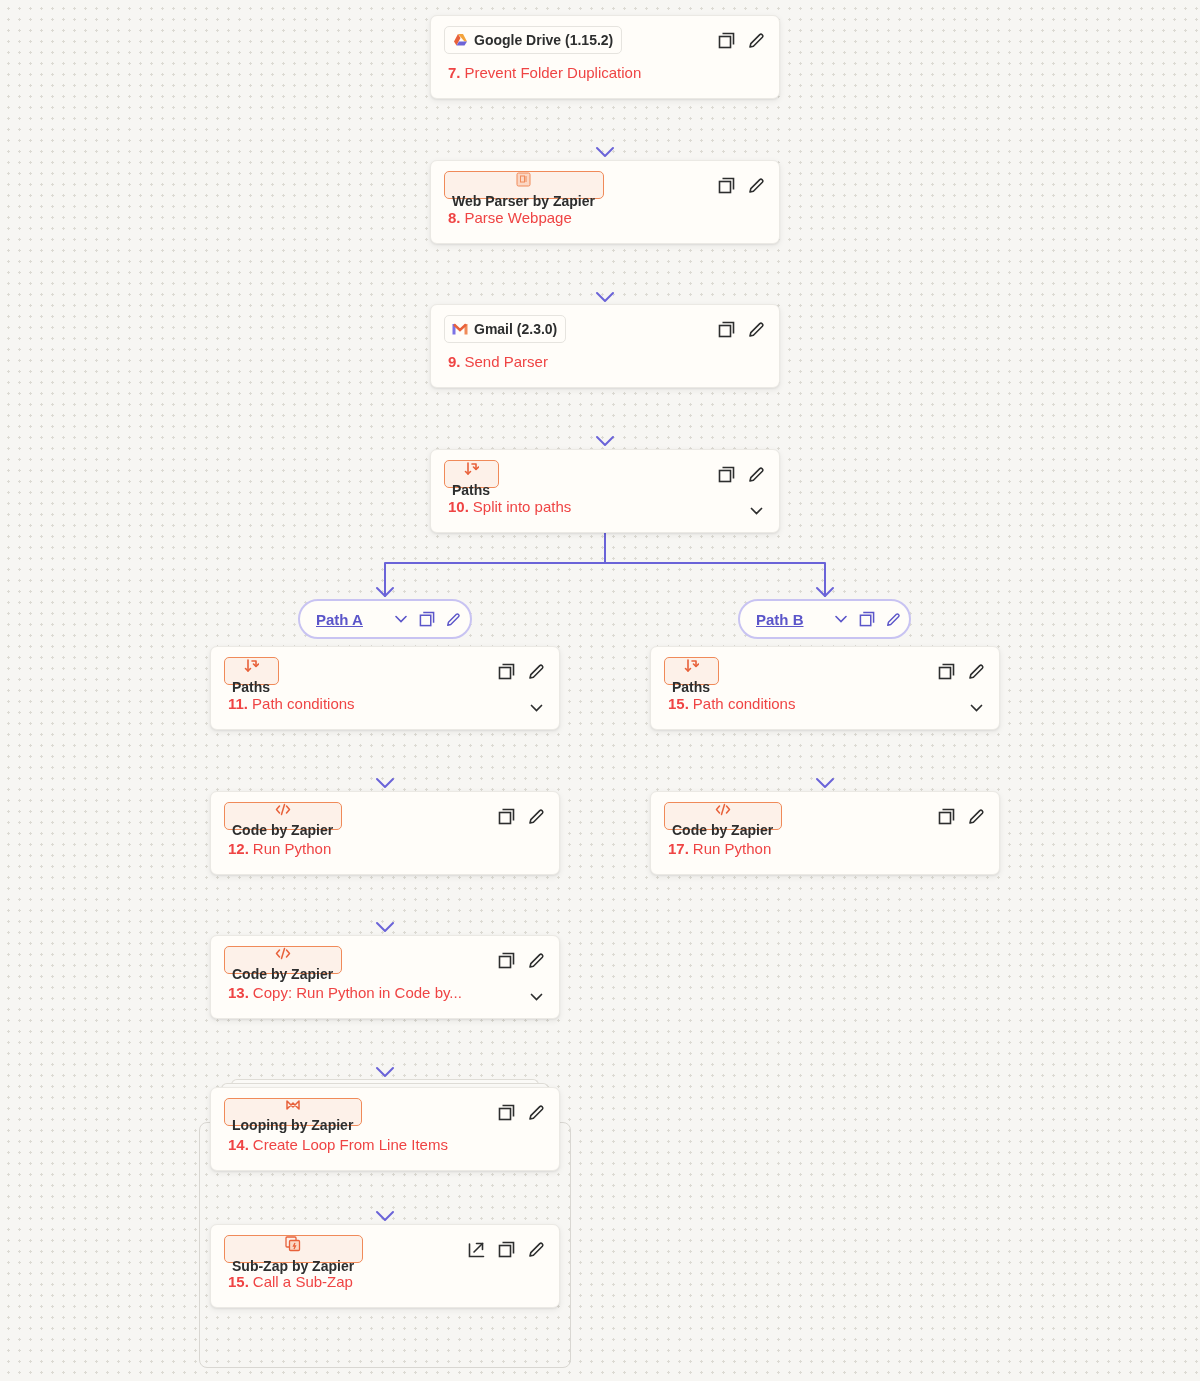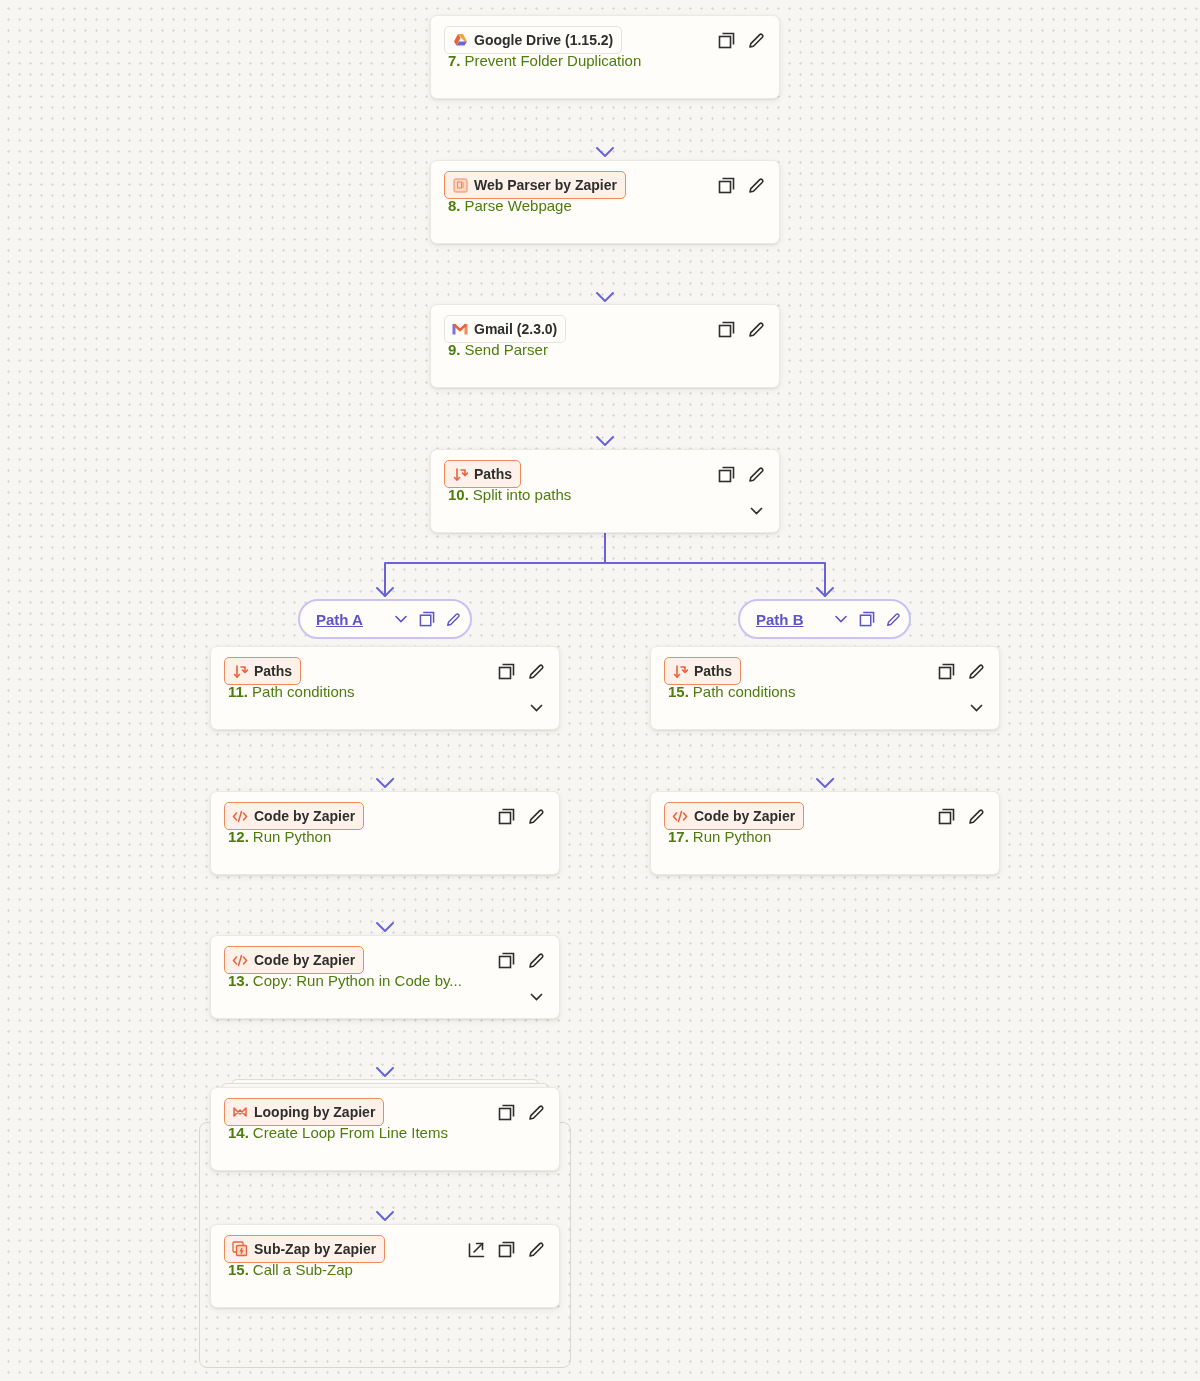--- a/index.html
+++ b/index.html
@@ -28,25 +28,25 @@
   }
   .badge {
     position: absolute; left: 13px; top: 10px;
     height: 28px; padding: 0 8px 0 7px;
     display: flex; align-items: center; gap: 6px;
     border-radius: 5px;
     font-size: 14px; font-weight: 700; color: #2d2e2e;
     white-space: nowrap;
   }
   .badge.neutral { border: 1px solid #e6e4df; background: #fffdf9; }
-  .badge.orange { border: 1px solid #f08a59; background: #fdf1e9; }
+  .badge.orange { border: 1px solid #f08a59; background: #fdf1e9; flex-direction: column; }
   .badge .app-icon { width: 16px; height: 16px; display: inline-flex; align-items: center; justify-content: center; }
   .title {
-    position: absolute; left: 17px; top: 36px;
-    font-size: 15px; color: #4d7c0f; white-space: nowrap; text-align: center;
+    position: absolute; left: 17px; top: 48px;
+    font-size: 15px; color: #ef4444; white-space: nowrap; text-align: center;
   }
   .title .num { font-weight: 700; margin-right: 4px; }
   .actions {
     position: absolute; right: 14px; top: 15px;
     display: flex; gap: 12px; align-items: center;
   }
   .icon-btn { width: 18px; height: 18px; display: inline-flex; align-items: center; justify-content: center; cursor: pointer; }
   .chevron {
     position: absolute; right: 15px; top: 53px;
     width: 16px; height: 16px; display: inline-flex; align-items: center; justify-content: center; cursor: pointer;

